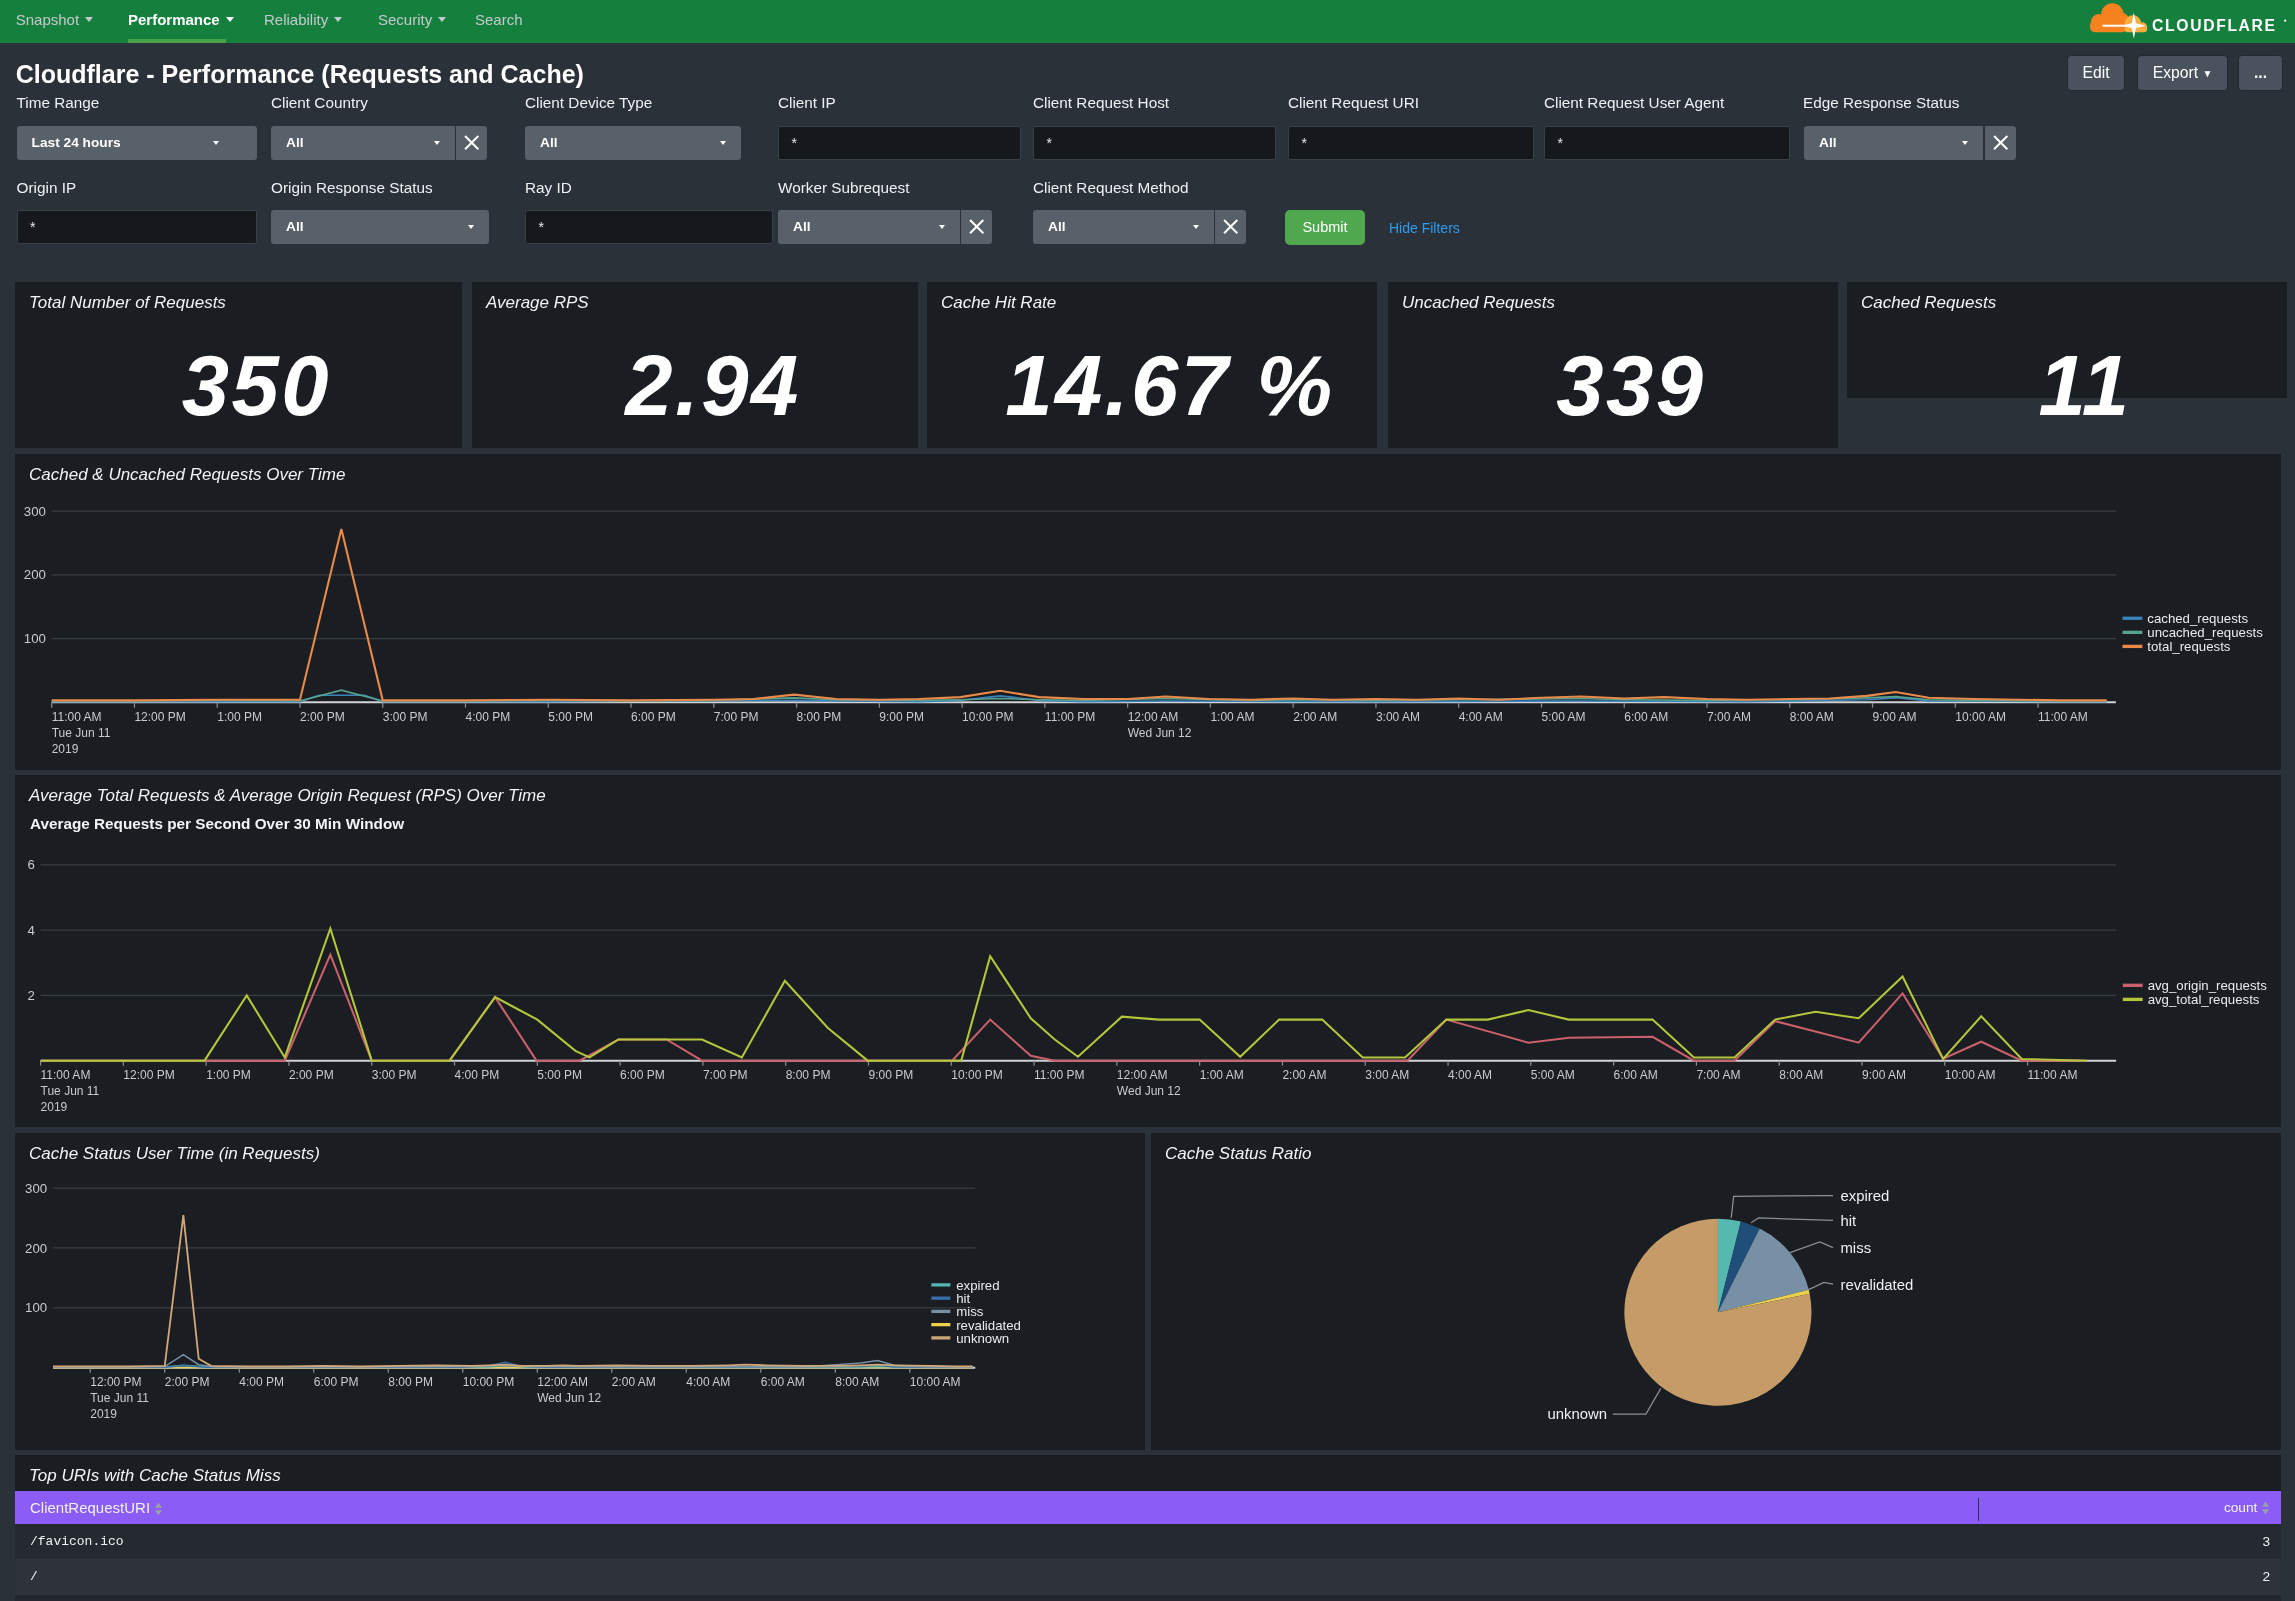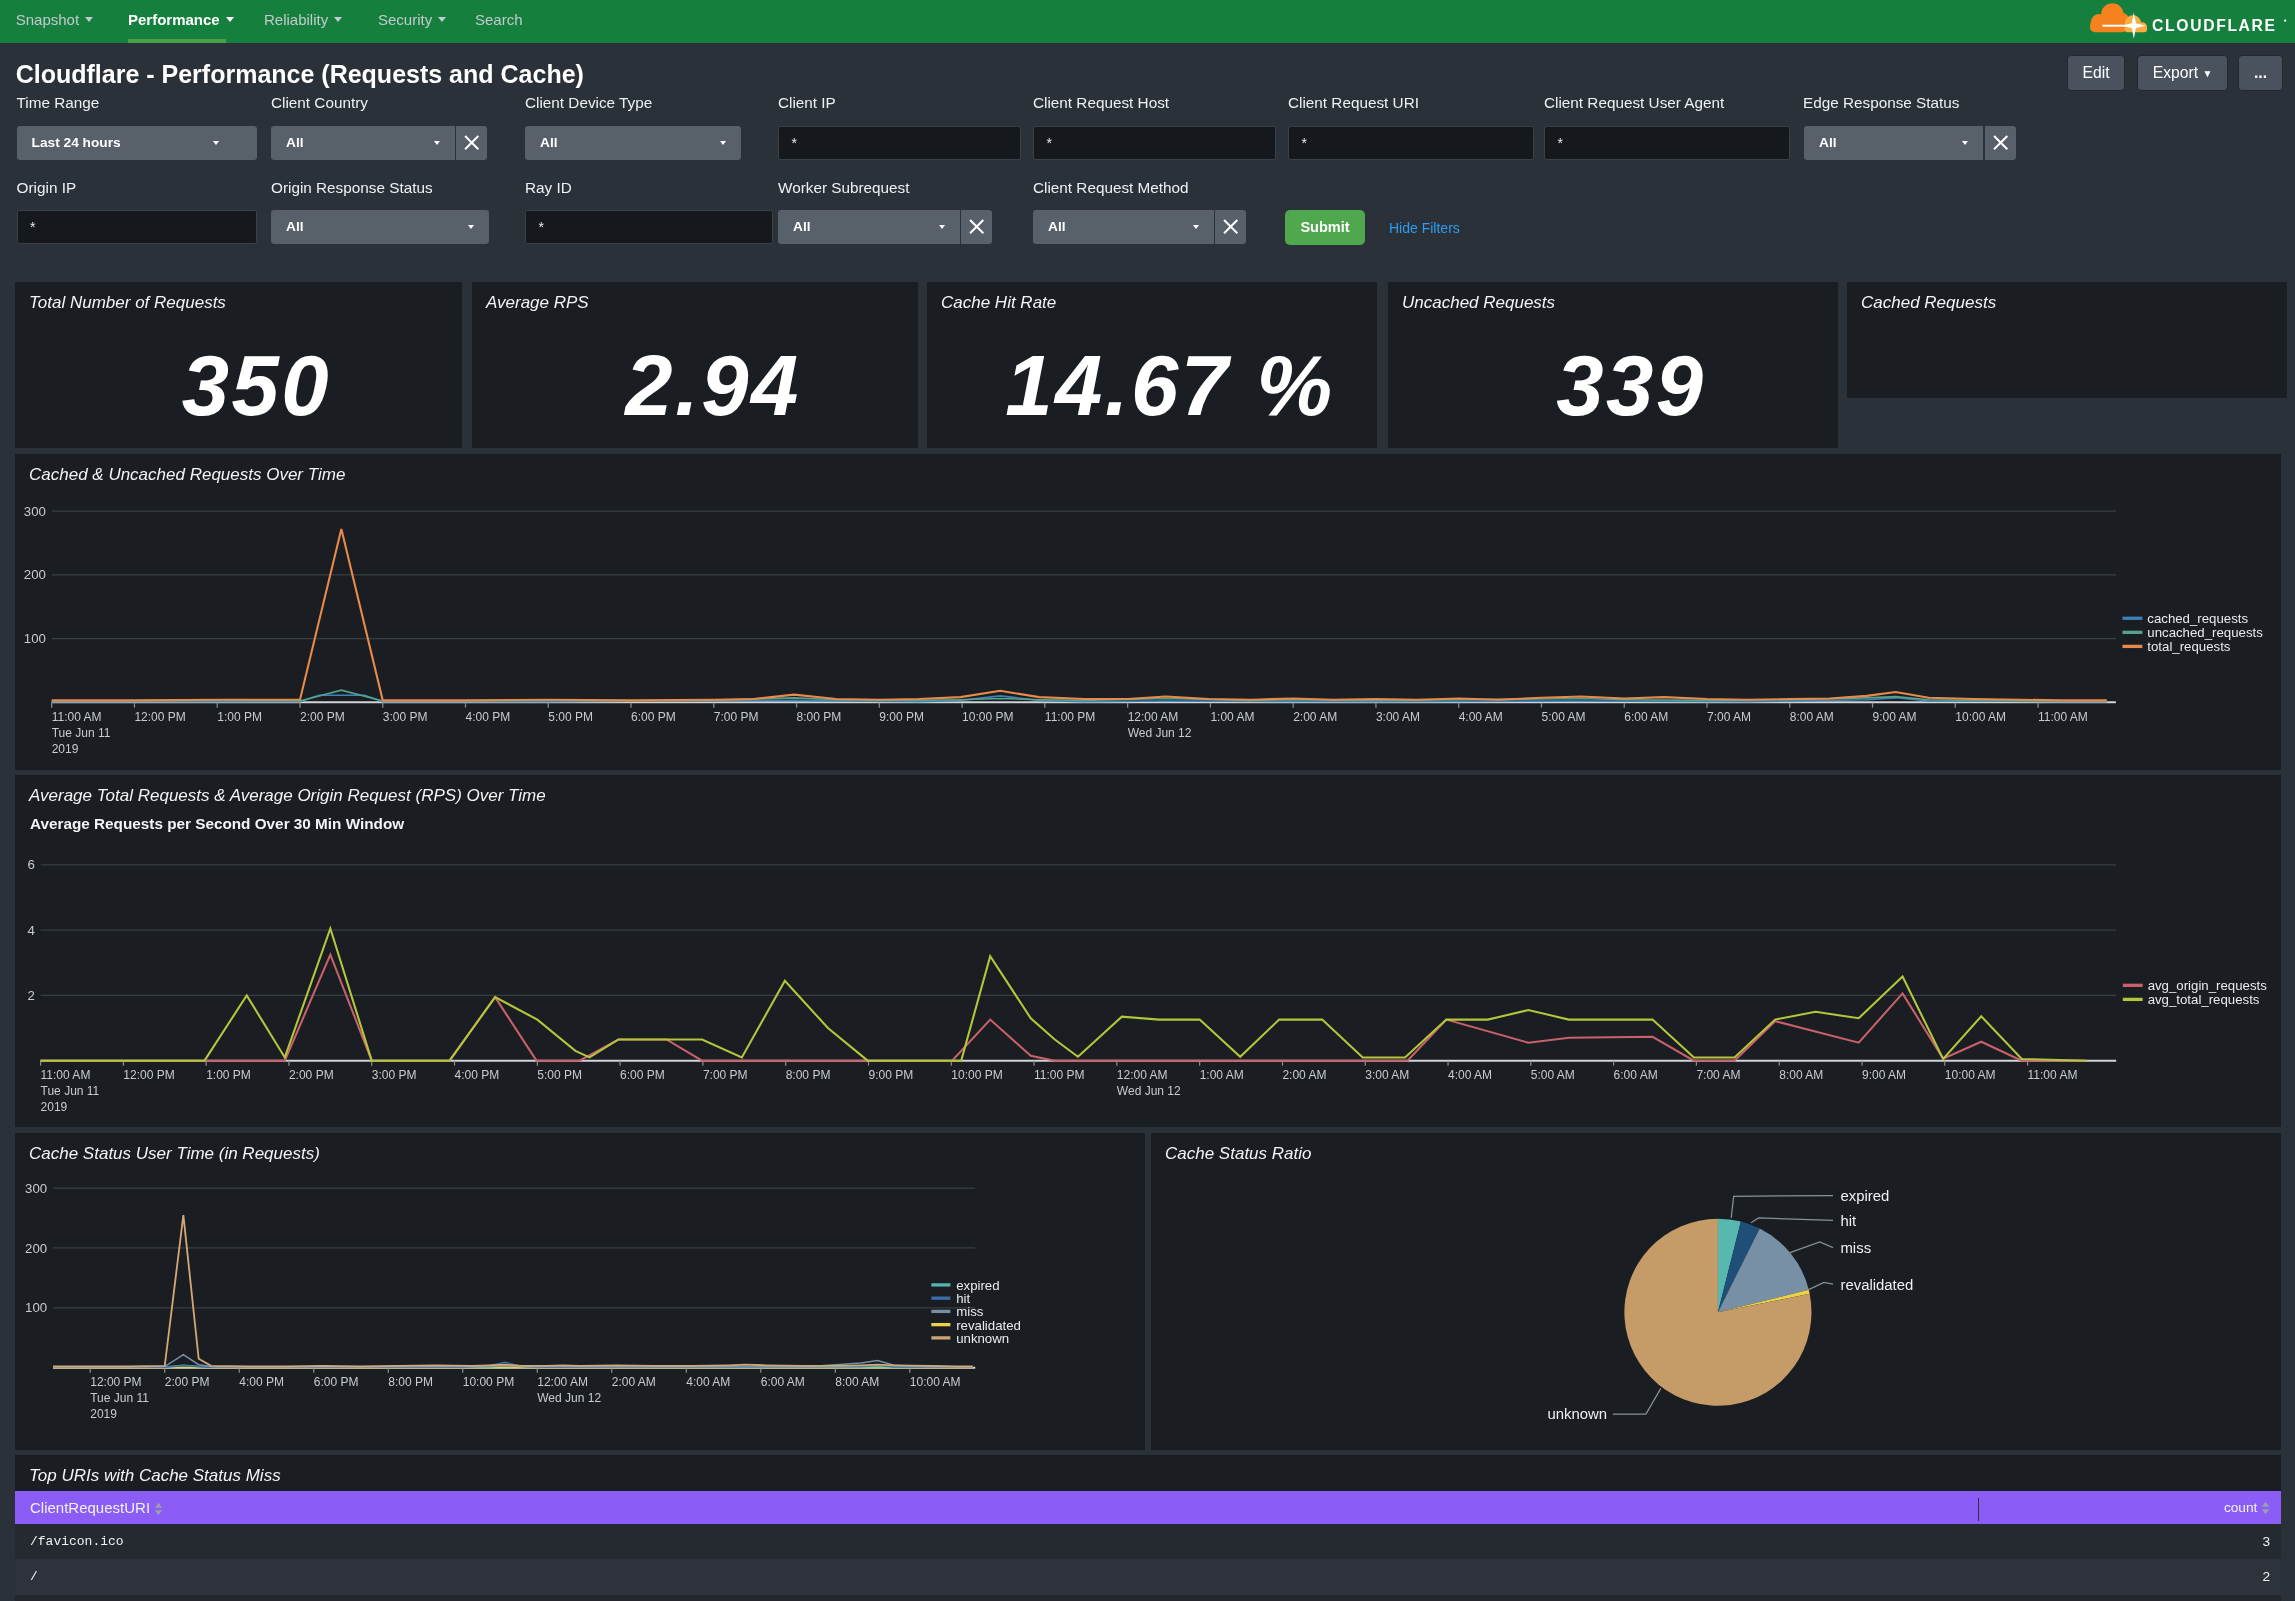--- a/index.html
+++ b/index.html
@@ -19,21 +19,21 @@
 .flabel { position:absolute; font-size:15.3px; color:#eef1f3; }
 .sel { position:absolute; height:34px; background:#58606a; border-radius:3.3px 0 0 3.3px; color:#fff;
   font-size:13.7px; font-weight:bold; line-height:34px; padding-left:15px; }
 .sel .car { position:absolute; right:15px; top:15px; width:0; height:0;
   border-left:3.7px solid transparent; border-right:3.7px solid transparent; border-top:4.6px solid #fff; }
 .xbtn { position:absolute; width:31px; height:34px; background:#58606a;
   border-radius:0 3.3px 3.3px 0; text-align:center; }
 .inp { position:absolute; height:34px; background:#15181c; border:0.8px solid #3a4147;
   border-radius:2.5px; color:#e8eaec; font-size:14px; line-height:33px; padding-left:12.4px; }
 .submit { position:absolute; left:1285px; top:210px; width:80px; height:35px; background:#4fa84e;
-  border-radius:5px; color:#fff; font-weight:bold; font-size:14.5px; text-align:center; line-height:35px; }
+  border-radius:5px; color:#fff; font-weight:normal; font-size:14.5px; text-align:center; line-height:35px; }
 .hidef { position:absolute; left:1389px; top:220px; color:#2d9cf0; font-size:14px; }
 .panel { position:absolute; background:#1a1d21;font-style:italic; }
 .ptitle { position:absolute; left:14px; top:10.8px; font-size:17px; color:#f2f4f5; }
 .big { position:absolute; left:0; right:0; top:55px; text-align:center; font-size:85px;
   font-weight:bold; color:#fff; letter-spacing:2.5px;padding-left:36px; }
 .ax { font-family:"Liberation Sans",sans-serif; font-size:14.5px; fill:#c8ccd1; }
 .ay { font-family:"Liberation Sans",sans-serif; font-size:16px; fill:#c8ccd1; }
 .lg { font-family:"Liberation Sans",sans-serif; font-size:16px; fill:#e9ecef; }
 .pl { font-family:"Liberation Sans",sans-serif; font-size:18px; fill:#eef0f2; }
 .sub { position:absolute; left:30px; top:815px; font-size:15.3px; font-weight:bold; color:#f2f4f5; }
@@ -122,20 +122,21 @@
 <div class="panel" style="left:927px;top:282px;width:450px;height:166px">
 <div class="ptitle">Cache Hit Rate</div>
     <div class="big">14.67 %</div>
   </div>
 <div class="panel" style="left:1388px;top:282px;width:450px;height:166px">
 <div class="ptitle">Uncached Requests</div>
     <div class="big">339</div>
   </div>
 <div class="panel" style="left:1847px;top:282px;width:440px;height:116px">
 <div class="ptitle">Cached Requests</div>
+    <div class="big">11</div>
   </div>
 <div class="panel" style="left:15px;top:454px;width:2266px;height:316px">
   <div class="ptitle">Cached &amp; Uncached Requests Over Time</div>
 </div>
 <div class="panel" style="left:15px;top:775px;width:2266px;height:352px">
   <div class="ptitle">Average Total Requests &amp; Average Origin Request (RPS) Over Time</div>
 </div>
 <div class="sub">Average Requests per Second Over 30 Min Window</div>
 <div class="panel" style="left:15px;top:1133px;width:1130px;height:317px">
   <div class="ptitle">Cache Status User Time (in Requests)</div>

